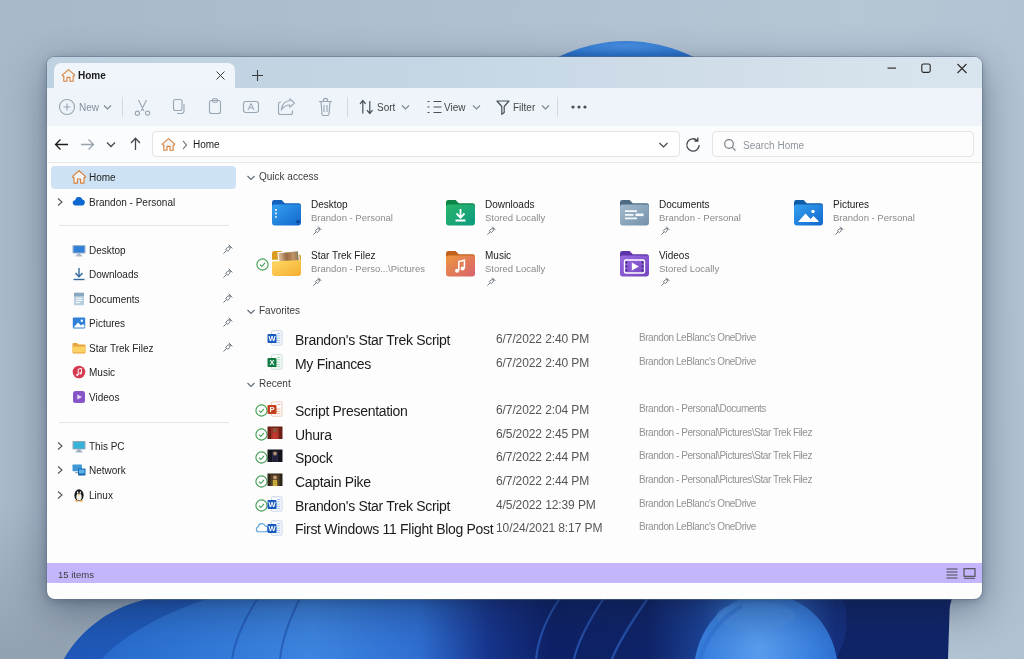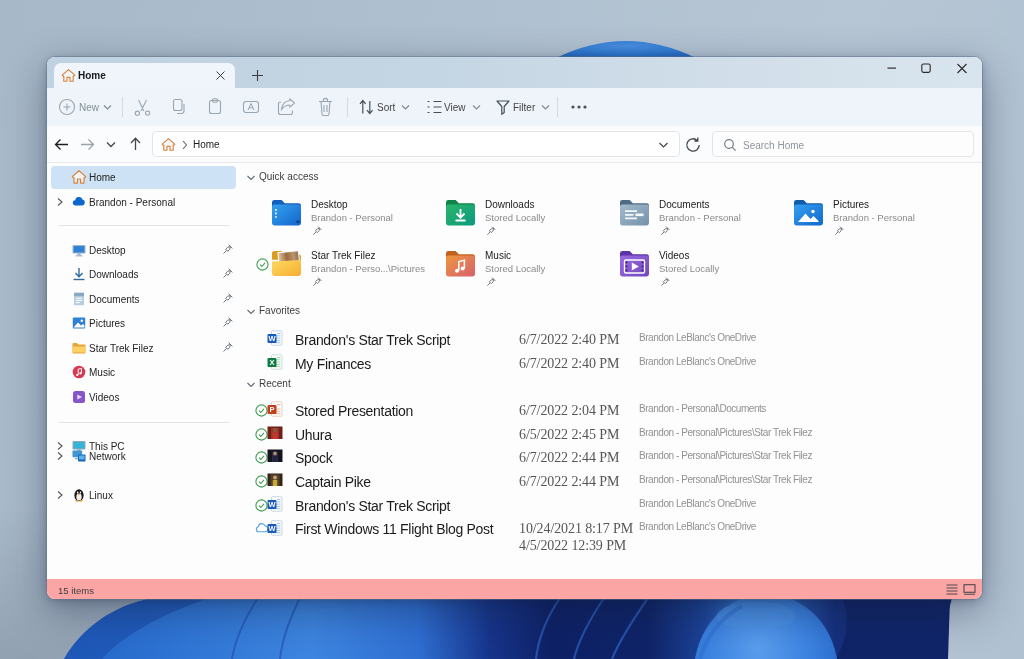--- a/index.html
+++ b/index.html
@@ -39,26 +39,26 @@
   .sbitem .pin { position:absolute; right:2px; top:4px; }
   .sbsep { position:absolute; left:12px; width:170px; height:1px; background:#e4e4e4; }
   #content { position:absolute; left:193px; top:0; right:0; height:100%; font-size:12px; }
   .sechdr { position:absolute; font-size:10px; color:#3d3d3d; }
   .sechevron { position:absolute; color:#5f6a75; }
   .tile { position:absolute; width:170px; height:46px; }
   .tile .ttl { position:absolute; left:41px; top:1px; font-size:10px; color:#1b1b1b; white-space:nowrap; }
   .tile .sub { position:absolute; left:41px; top:14px; font-size:9.5px; color:#8a8a8a; white-space:nowrap; }
   .tile .tpin { position:absolute; left:41px; top:27px; }
   .frow-name { position:absolute; font-size:14px; color:#1b1b1b; white-space:nowrap; letter-spacing:-0.3px; }
-  .frow-date { position:absolute; left:279px; font-size:14px; color:#565656; white-space:nowrap; letter-spacing:-0.1px;font-family:Liberation Serif, serif; }
+  .frow-date { position:absolute; left:256px; font-size:12px; color:#565656; white-space:nowrap; letter-spacing:-0.1px; }
   .frow-loc  { position:absolute; left:399px; font-size:10px; color:#929292; white-space:nowrap; letter-spacing:-0.45px; }
   .fbadge { position:absolute; left:15px; }
   .fico { position:absolute; left:27px; }
   
-  #statusbar { position:absolute; left:0; bottom:0; width:100%; height:20px; background:#fca5a5; }
+  #statusbar { position:absolute; left:0; bottom:16px; width:100%; height:20px; background:#c4b5fd; }
   #statusbar .cnt { position:absolute; left:11px; top:6px; font-size:9.5px; color:#3c3c3c; }
 </style>
 </head>
 <body>
 <svg id="wall" width="1024" height="659" viewBox="0 0 1024 659">
   <defs>
     <radialGradient id="domeg" cx="50%" cy="30%" r="80%">
       <stop offset="0%" stop-color="#4a90e2"></stop>
         <stop offset="60%" stop-color="#2e79d2"></stop>
         <stop offset="100%" stop-color="#2568c0"></stop>
@@ -310,21 +310,21 @@
             <path d="M3 2.5 l4 3.5 l-4 3.5" fill="none" stroke="#555" stroke-width="1.1"></path>
           </svg>
         <svg class="ico" width="16" height="16" viewBox="0 0 16 16">
             <rect x="1.5" y="3" width="13" height="8.6" rx="1" fill="#8fa5ba"></rect>
             <rect x="2.6" y="4.1" width="10.8" height="6.4" fill="#36b3d9"></rect>
             <path d="M6 13.6 h4 l-0.5 -2 h-3 Z" fill="#8fa5ba"></path>
             <rect x="4.5" y="13.3" width="7" height="1.1" fill="#8fa5ba"></rect>
           </svg>
         <span class="lbl">This PC</span>
       </div>
-      <div class="sbitem" style="top:281px;">
+      <div class="sbitem" style="top:295px;">
         <svg class="chev" width="10" height="12" viewBox="0 0 10 12">
             <path d="M3 2.5 l4 3.5 l-4 3.5" fill="none" stroke="#555" stroke-width="1.1"></path>
           </svg>
         <svg class="ico" width="16" height="16" viewBox="0 0 16 16">
             <rect x="1.5" y="2.5" width="9.5" height="6.8" rx="0.8" fill="#3f98d4"></rect>
             <rect x="4" y="10.2" width="4.5" height="1" fill="#7d92a5"></rect>
             <rect x="7" y="6.5" width="7.5" height="7" rx="0.8" fill="#1766b4"></rect>
             <rect x="8" y="7.5" width="5.5" height="4" fill="#5db2e8"></rect>
           </svg>
         <span class="lbl">Network</span>
@@ -494,21 +494,21 @@
           <path d="M4 6.7 l1.8 1.8 L9 4.9" fill="none" stroke="#3f9e4f" stroke-width="1.1"></path>
         </svg>
       <svg class="fico" style="top:237px;" width="16" height="16" viewBox="0 0 16 16">
           <rect x="4.5" y="0.8" width="10.5" height="14.4" rx="1" fill="#fff" stroke="#e5c0b0" stroke-width="0.8"></rect>
           <g stroke="#f0b49a" stroke-width="1">
             <path d="M10 3.5 h3.5 M6.5 8.1 h7 M6.5 10.4 h7 M6.5 12.7 h7"></path>
           </g>
           <rect x="0.5" y="4" width="9" height="9" rx="1" fill="#c43e1c"></rect>
           <text x="5" y="11" font-size="7.5" font-weight="bold" fill="#fff" text-anchor="middle" font-family="Liberation Sans">P</text>
         </svg>
-      <span class="frow-name" style="left:55px;top:239px;">Stored Presentation</span>
+      <span class="frow-name" style="left:55px;top:239px;">Script Presentation</span>
       <span class="frow-date" style="top:239px;">6/7/2022 2:04 PM</span>
       <span class="frow-loc" style="top:239px;">Brandon - Personal\Documents</span>
 
       <svg class="fbadge" style="top:263.5px;" width="13" height="13" viewBox="0 0 13 13">
           <circle cx="6.5" cy="6.5" r="5.6" fill="#fff" stroke="#3f9e4f" stroke-width="1.1"></circle>
           <path d="M4 6.7 l1.8 1.8 L9 4.9" fill="none" stroke="#3f9e4f" stroke-width="1.1"></path>
         </svg>
       <svg class="fico" style="top:261.5px;" width="16" height="14" viewBox="0 0 16 14">
           <rect x="0.5" y="0.5" width="15" height="12.5" fill="#6e1f17"></rect>
           <rect x="4" y="2" width="8" height="11" fill="#a03224"></rect>
@@ -553,21 +553,21 @@
         </svg>
       <svg class="fico" style="top:332px;" width="16" height="16" viewBox="0 0 16 16">
           <rect x="4.5" y="0.8" width="10.5" height="14.4" rx="1" fill="#fff" stroke="#b9cbe0" stroke-width="0.8"></rect>
           <g stroke="#9fc0e8" stroke-width="1">
             <path d="M10 3.5 h3.5 M10 5.8 h3.5 M6.5 8.1 h7 M6.5 10.4 h7 M6.5 12.7 h7"></path>
           </g>
           <rect x="0.5" y="4" width="9" height="9" rx="1" fill="#185abd"></rect>
           <text x="5" y="11" font-size="7.5" font-weight="bold" fill="#fff" text-anchor="middle" font-family="Liberation Sans">W</text>
         </svg>
       <span class="frow-name" style="left:55px;top:333.5px;">Brandon's Star Trek Script</span>
-      <span class="frow-date" style="top:333.5px;margin-top:40px;">4/5/2022 12:39 PM</span>
+      <span class="frow-date" style="top:333.5px;">4/5/2022 12:39 PM</span>
       <span class="frow-loc" style="top:333.5px;">Brandon LeBlanc's OneDrive</span>
 
       <svg class="fbadge" style="top:358px;" width="13" height="13" viewBox="0 0 13 13">
           <path d="M3.6 9.8 a2.6 2.6 0 0 1 -0.3 -5.1 a3.6 3.6 0 0 1 6.9 -0.8 a2.9 2.9 0 0 1 -0.4 5.9 Z" fill="none" stroke="#5ba3dc" stroke-width="1.1"></path>
         </svg>
       <svg class="fico" style="top:355.5px;" width="16" height="16" viewBox="0 0 16 16">
           <rect x="4.5" y="0.8" width="10.5" height="14.4" rx="1" fill="#fff" stroke="#b9cbe0" stroke-width="0.8"></rect>
           <g stroke="#9fc0e8" stroke-width="1">
             <path d="M10 3.5 h3.5 M10 5.8 h3.5 M6.5 8.1 h7 M6.5 10.4 h7 M6.5 12.7 h7"></path>
           </g>

